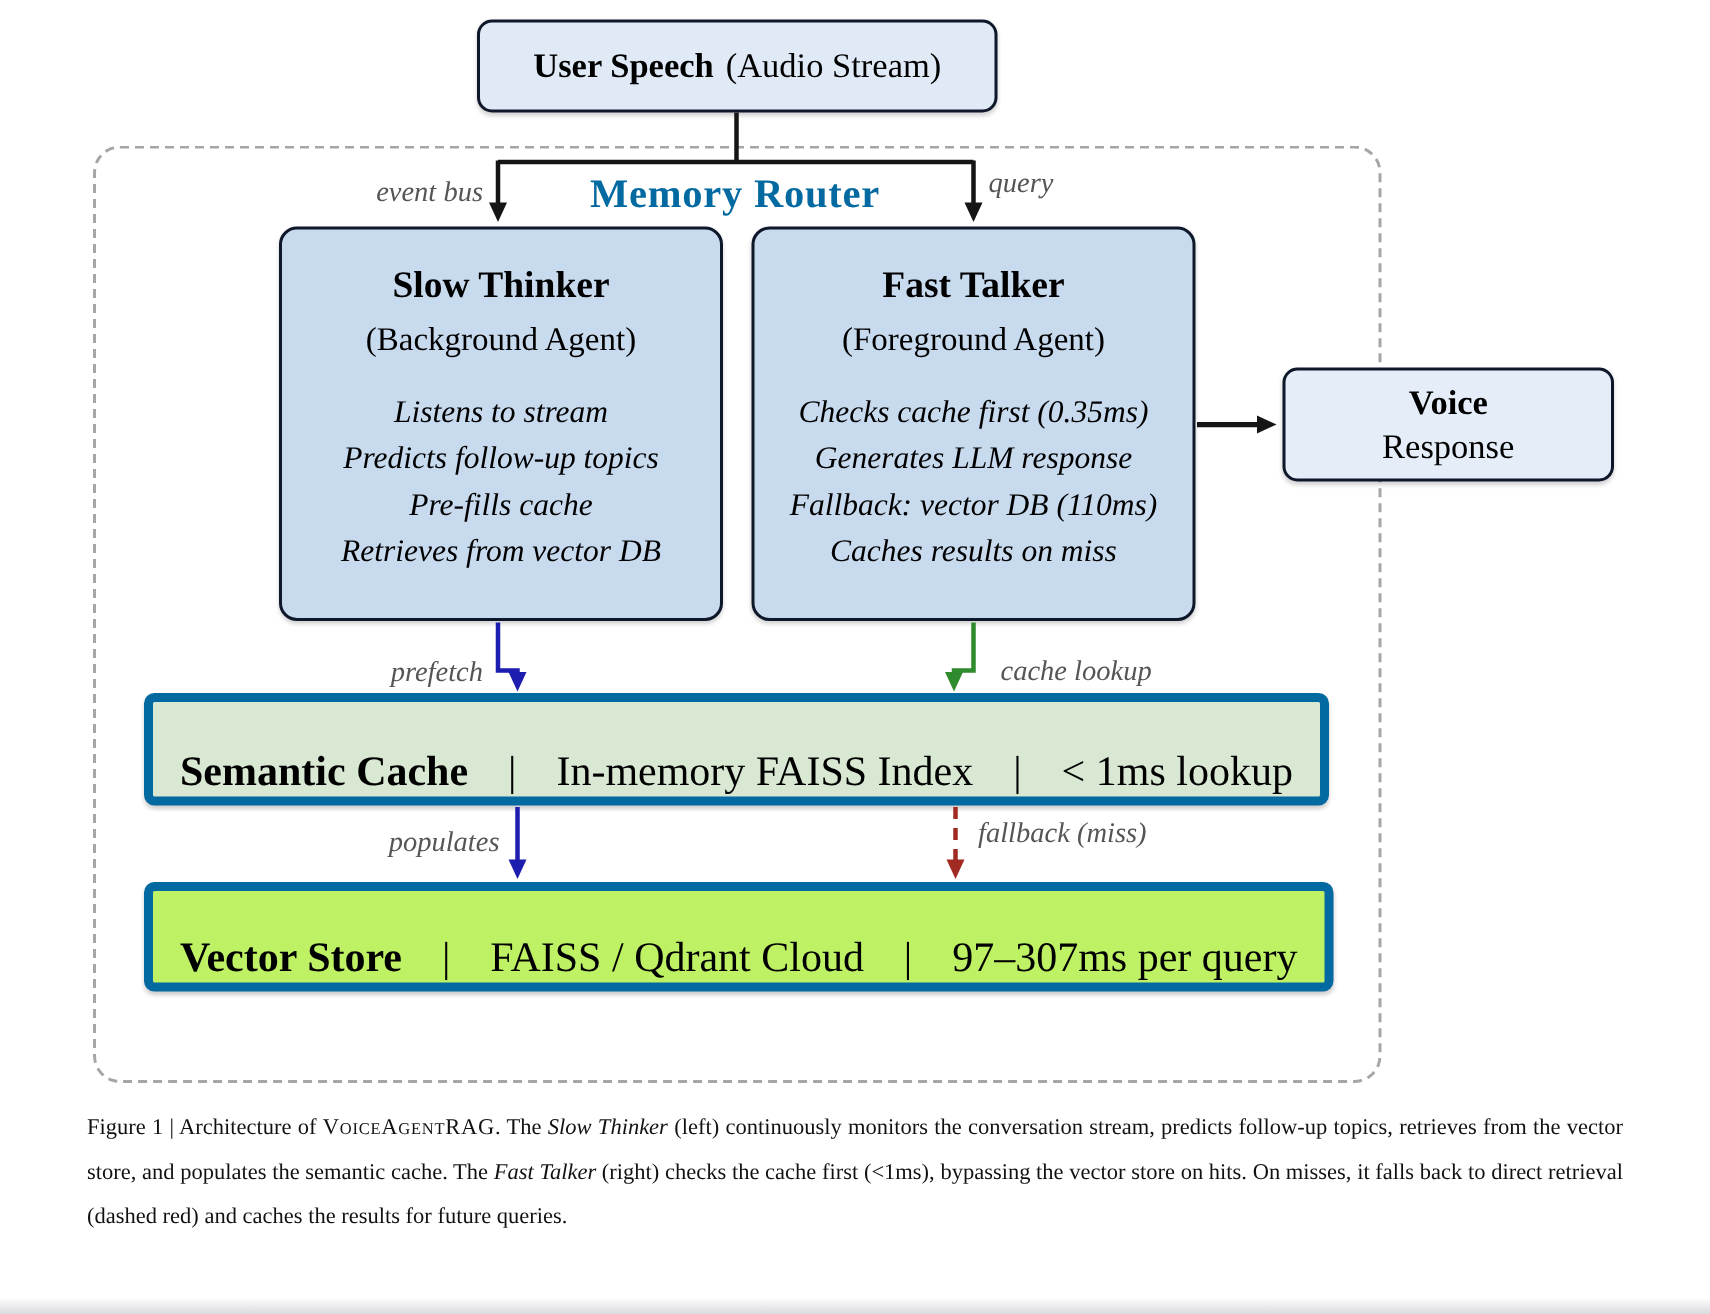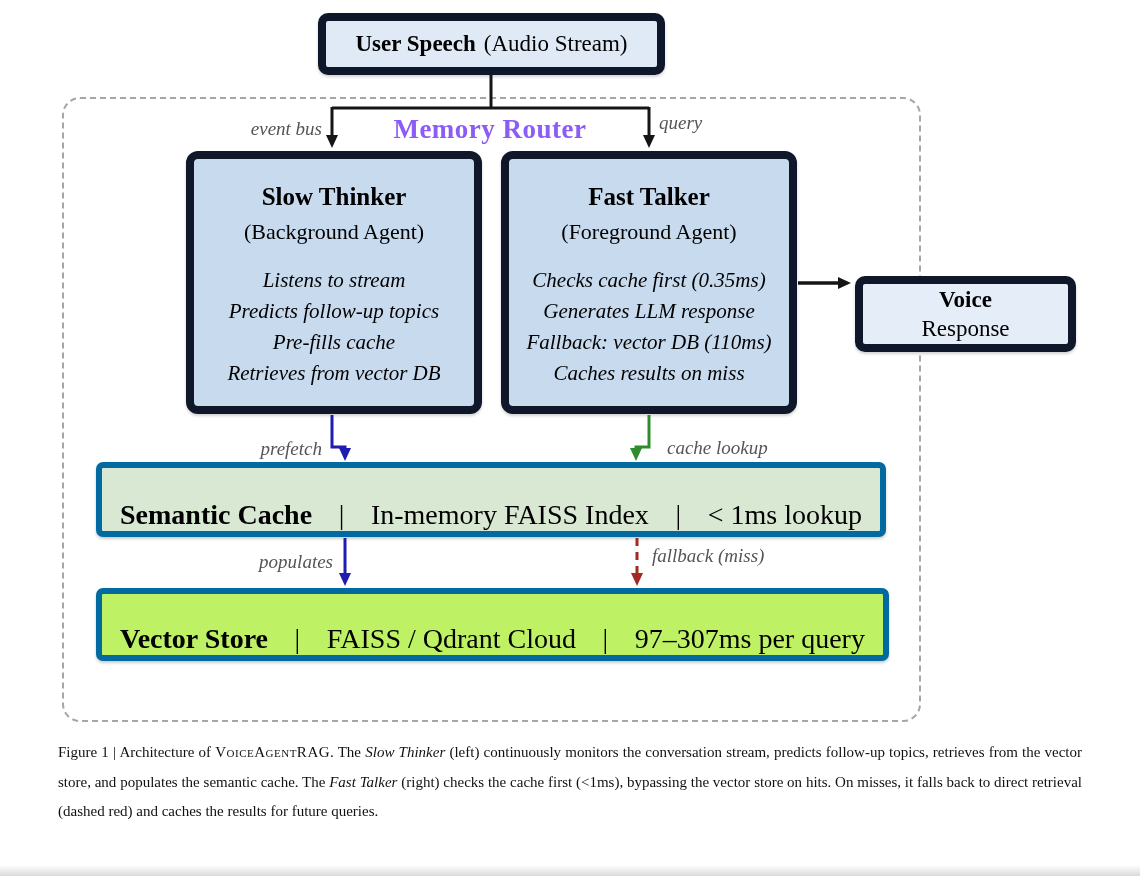--- a/index.html
+++ b/index.html
@@ -7,33 +7,33 @@
     position:relative; width:1140px; height:876px; overflow:hidden;
     font-family:"Liberation Serif", serif; background:#ffffff;
   }
   
   .router-frame{
     position:absolute; left:62px; top:97px; width:855px; height:621px;
     border:2px dashed #a6a6a6; border-radius:18px; background:transparent;
   }
   .router-title{
     position:absolute; left:340px; top:114px; width:300px; text-align:center;
-    font-size:27px; font-weight:bold; color:#8b5cf6; letter-spacing:.5px;
+    font-size:27px; font-weight:bold; color:#0369a1; letter-spacing:.5px;
   }
   
   .node{
-    position:absolute; box-sizing:border-box; border:8px solid #0f172a;
+    position:absolute; box-sizing:border-box; border:2px solid #0f172a;
     display:flex; flex-direction:column; align-items:center; justify-content:center;
     box-shadow:0 2px 3px rgba(0,0,0,.18);
   }
   .pill{ border-radius:10px; background:#e0eaf7; }
   .user-speech{ left:318px; top:13px; width:347px; height:62px; font-size:23px; flex-direction:row; white-space:nowrap;}
   .user-speech .t1{font-weight:bold;}
   .user-speech .t2{margin-left:8px;}
-  .voice-response{ left:855px; top:245px; width:221px; height:76px; font-size:23px; background:#e4edf8; line-height:29px;margin-top:31px;}
+  .voice-response{ left:855px; top:245px; width:221px; height:76px; font-size:23px; background:#e4edf8; line-height:29px;}
   .voice-response .t1{font-weight:bold;}
   .agent{
     background:#c8daee; border-radius:12px; width:296px; height:263px; top:151px;
     justify-content:flex-start; padding-top:24px;
   }
   .agent-slow{ left:186px; }
   .agent-fast{ left:501px; }
   .agent .title{ font-size:25px; font-weight:bold; }
   .agent .subtitle{ font-size:22px; margin-top:8px; }
   .agent .items{ margin-top:20px; font-style:italic; font-size:21px; line-height:31px; text-align:center; }

